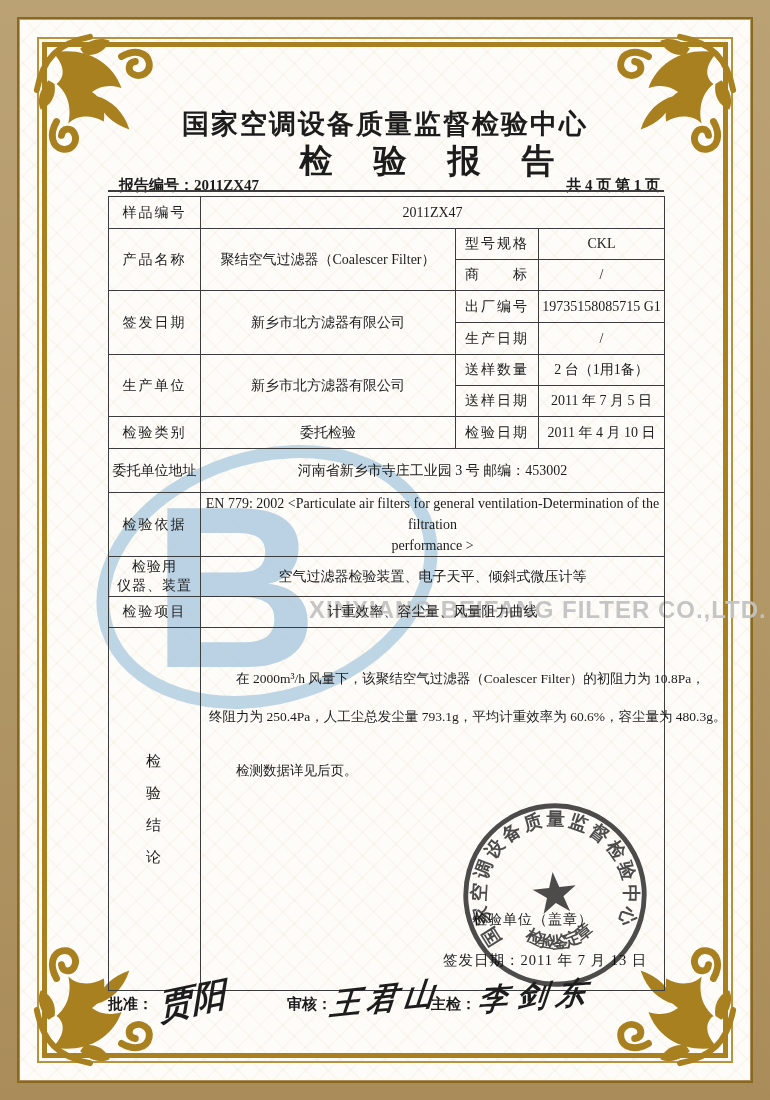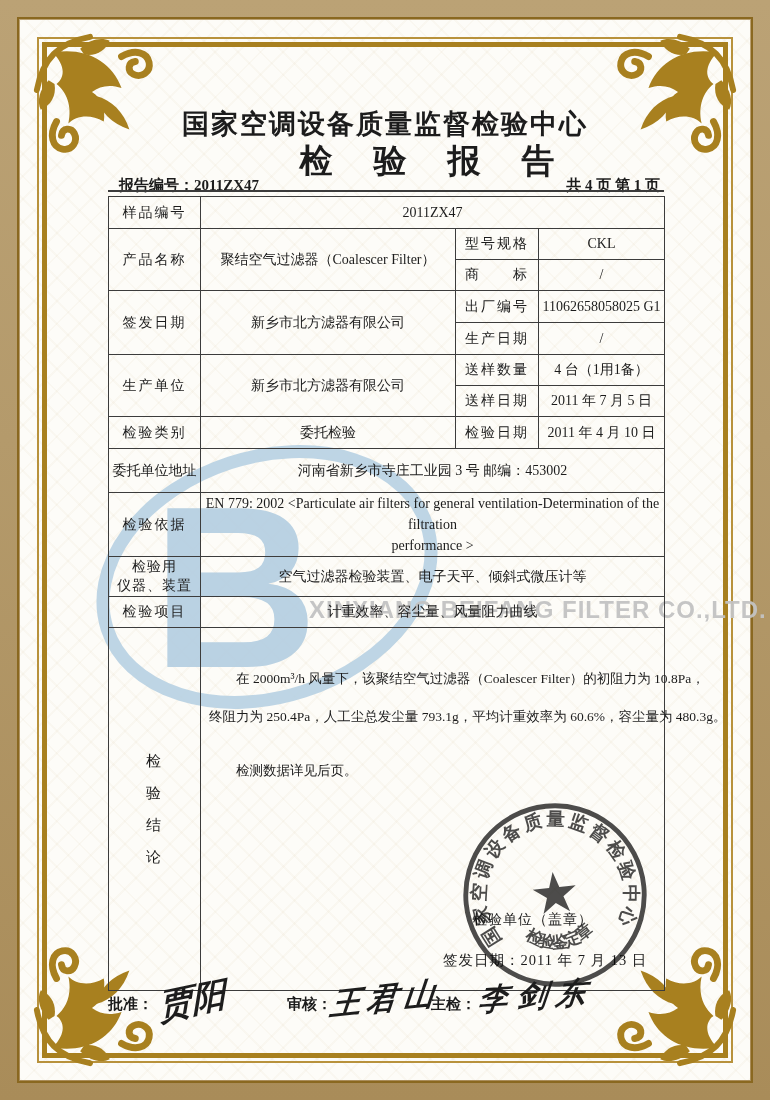--- a/index.html
+++ b/index.html
@@ -134,31 +134,31 @@
       <td>CKL</td>
     </tr>
     <tr style="height:31px">
       <td class="lab">商　　标</td>
       <td>/</td>
     </tr>
     <tr style="height:32px">
       <td class="lab" rowspan="2">签发日期</td>
       <td rowspan="2">新乡市北方滤器有限公司</td>
       <td class="lab">出厂编号</td>
-      <td>11062658058025 G1</td>
+      <td>19735158085715 G1</td>
     </tr>
     <tr style="height:32px">
       <td class="lab">生产日期</td>
       <td>/</td>
     </tr>
     <tr style="height:31px">
       <td class="lab" rowspan="2">生产单位</td>
       <td rowspan="2">新乡市北方滤器有限公司</td>
       <td class="lab">送样数量</td>
-      <td>4 台（1用1备）</td>
+      <td>2 台（1用1备）</td>
     </tr>
     <tr style="height:31px">
       <td class="lab">送样日期</td>
       <td>2011 年 7 月 5 日</td>
     </tr>
     <tr style="height:32px">
       <td class="lab">检验类别</td>
       <td>委托检验</td>
       <td class="lab">检验日期</td>
       <td>2011 年 4 月 10 日</td>

